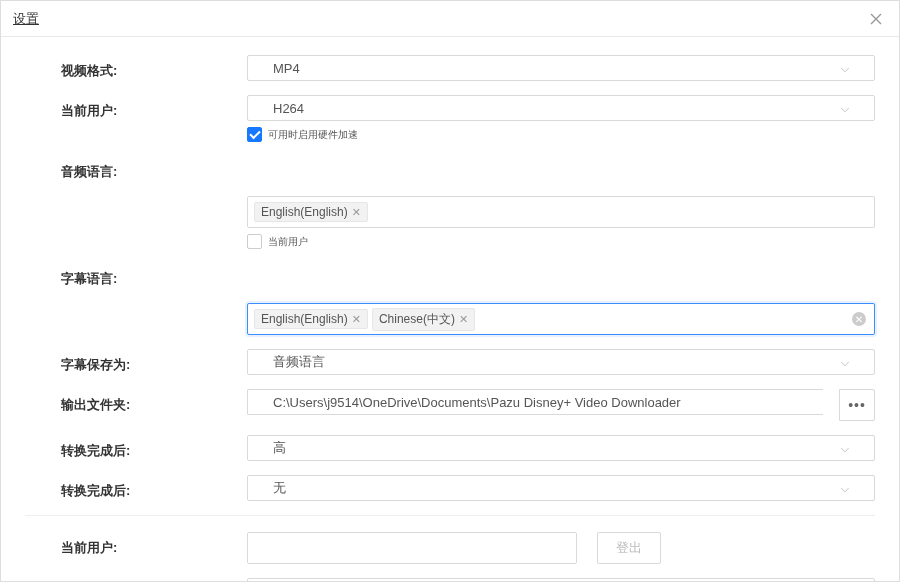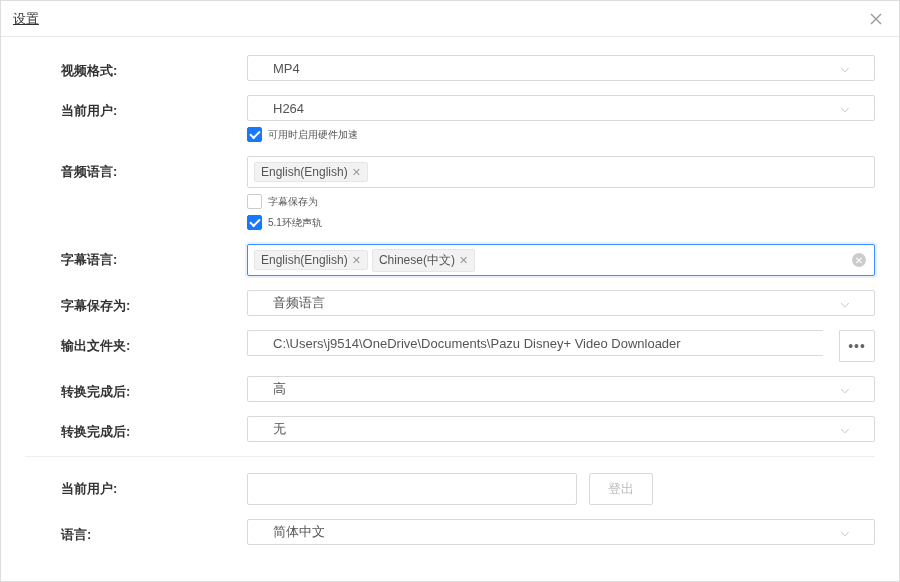--- a/index.html
+++ b/index.html
@@ -69,20 +69,21 @@
     color: #bbb;
     font-size: 11px;
     margin-left: auto;
   }
   .tag-input {
     padding: 1px 6px;
     gap: 4px;
     height: auto;
     min-height: 32px;
     flex-wrap: wrap;
+    margin-top: 40px;
   }
   .tag-input.focused {
     border-color: #3b8cff;
     box-shadow: 0 0 0 2px rgba(59,140,255,0.12);
   }
   .tag {
     background: #f2f2f2;
     border: 1px solid #e6e6e6;
     border-radius: 2px;
     padding: 2px 6px;
@@ -152,21 +153,21 @@
     font-size: 14px;
     letter-spacing: 1px;
   }
   .divider {
     border: none;
     border-top: 1px solid #eee;
     margin: 10px 0 16px 0;
   }
   .user-row .field {
     display: flex;
-    gap: 12px;
+    gap: 20px;
     align-items: flex-end;
   }
   .user-input {
     width: 330px;
     height: 32px;
     border: 1px solid #d9d9d9;
     border-radius: 2px;
     padding: 0 10px;
     font-size: 13px;
   }
@@ -224,25 +225,21 @@
       <div class="label">音频语言:</div>
       <div class="field">
         <div class="tag-input">
           <span class="tag">
             <span>English(English)</span>
             <span class="tag-x">✕</span>
           </span>
         </div>
         <div class="checkbox-row">
           <span class="checkbox"></span>
-          <span>字幕保存为</span>
-        </div>
-        <div class="checkbox-row">
-          <span class="checkbox checked"></span>
-          <span>5.1环绕声轨</span>
+          <span>当前用户</span>
         </div>
       </div>
     </div>
 
     <div class="row">
       <div class="label">字幕语言:</div>
       <div class="field">
         <div class="tag-input focused" style="position:relative; padding-right:28px;">
           <span class="tag">
             <span>English(English)</span>

